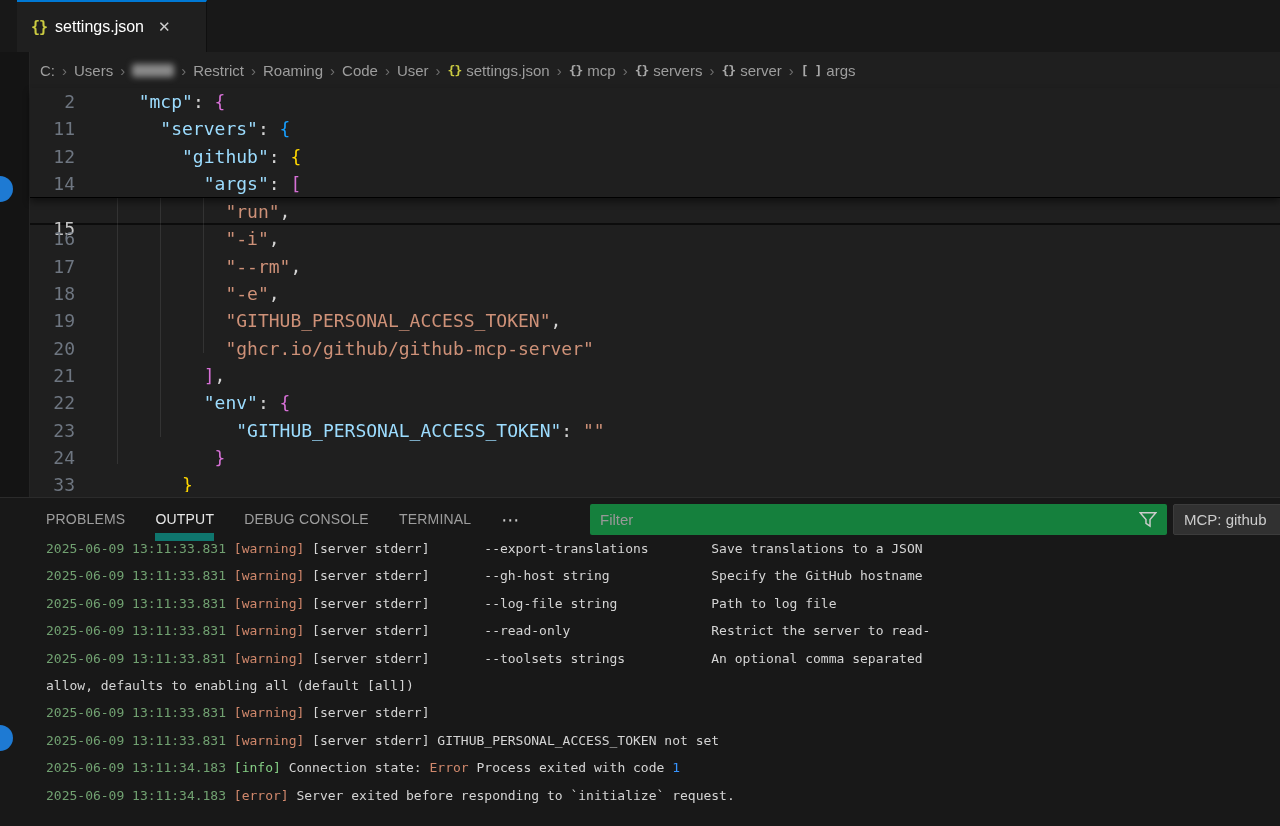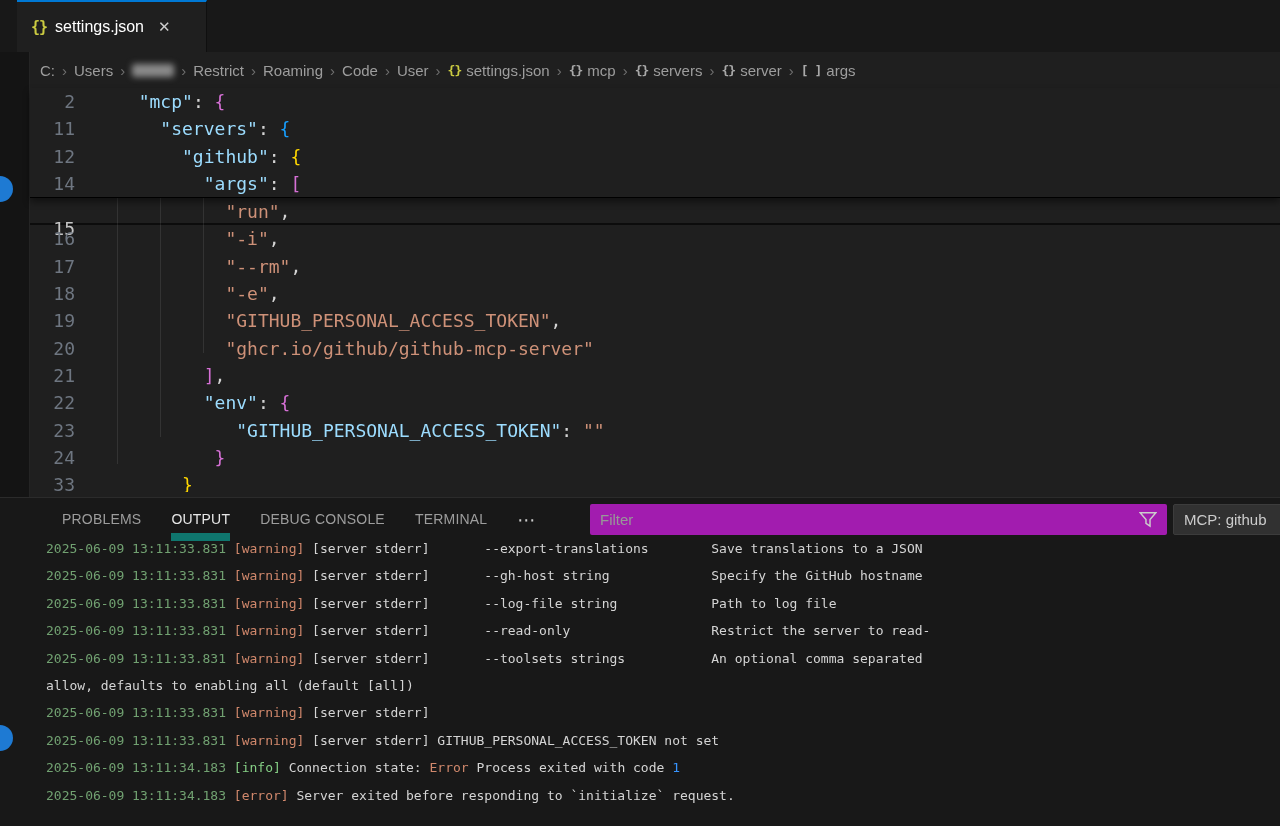--- a/index.html
+++ b/index.html
@@ -54,23 +54,23 @@
               background:#1e7ad3; z-index:9; }
 
   
   #panel { position:absolute; left:0; top:497px; width:1280px; height:329px;
            background:#181818; border-top:1px solid #2b2b2b; z-index:4; }
   #panel-header { position:relative; height:43px; display:flex; align-items:center; }
   .ptab { color:#9d9d9d; font-size:14px; margin-right:30px; height:43px; line-height:43px;
           cursor:pointer; position:relative; letter-spacing:.2px; }
   .ptab.active { color:#e7e7e7; border-bottom:8px solid #0f766e; }
   .ptab-more { color:#cccccc; font-size:18px; margin-right:20px; cursor:pointer; letter-spacing:2px;}
-  #ptabs { display:flex; padding-left:62px; height:43px; align-items:center; flex:none;}
+  #ptabs { display:flex; padding-left:46px; height:43px; align-items:center; flex:none;}
   #filter-wrap { position:absolute; left:590px; top:6px; width:577px; height:31px;
-                 background:#a21caf; border-radius:2px; display:flex; align-items:center; }
+                 background:#15803d; border-radius:2px; display:flex; align-items:center; }
   #filter-input { flex:1; background:transparent; border:none; outline:none; color:#cccccc;
                   font-size:15px; padding:0 10px; font-family:"Liberation Sans",sans-serif;}
   #filter-input::placeholder { color:#989898; }
   #funnel { margin-right:10px; flex:none; }
   #channel { position:absolute; left:1173px; top:6px; width:130px; height:31px;
              background:#313131; border:1px solid #3c3c3c; border-radius:2px;
              color:#cccccc; font-size:15px; line-height:29px; padding-left:10px;
              white-space:nowrap; overflow:hidden; cursor:pointer; }
 
   #output { position:absolute; left:0; top:43px; width:1280px; height:286px; overflow:hidden; }

